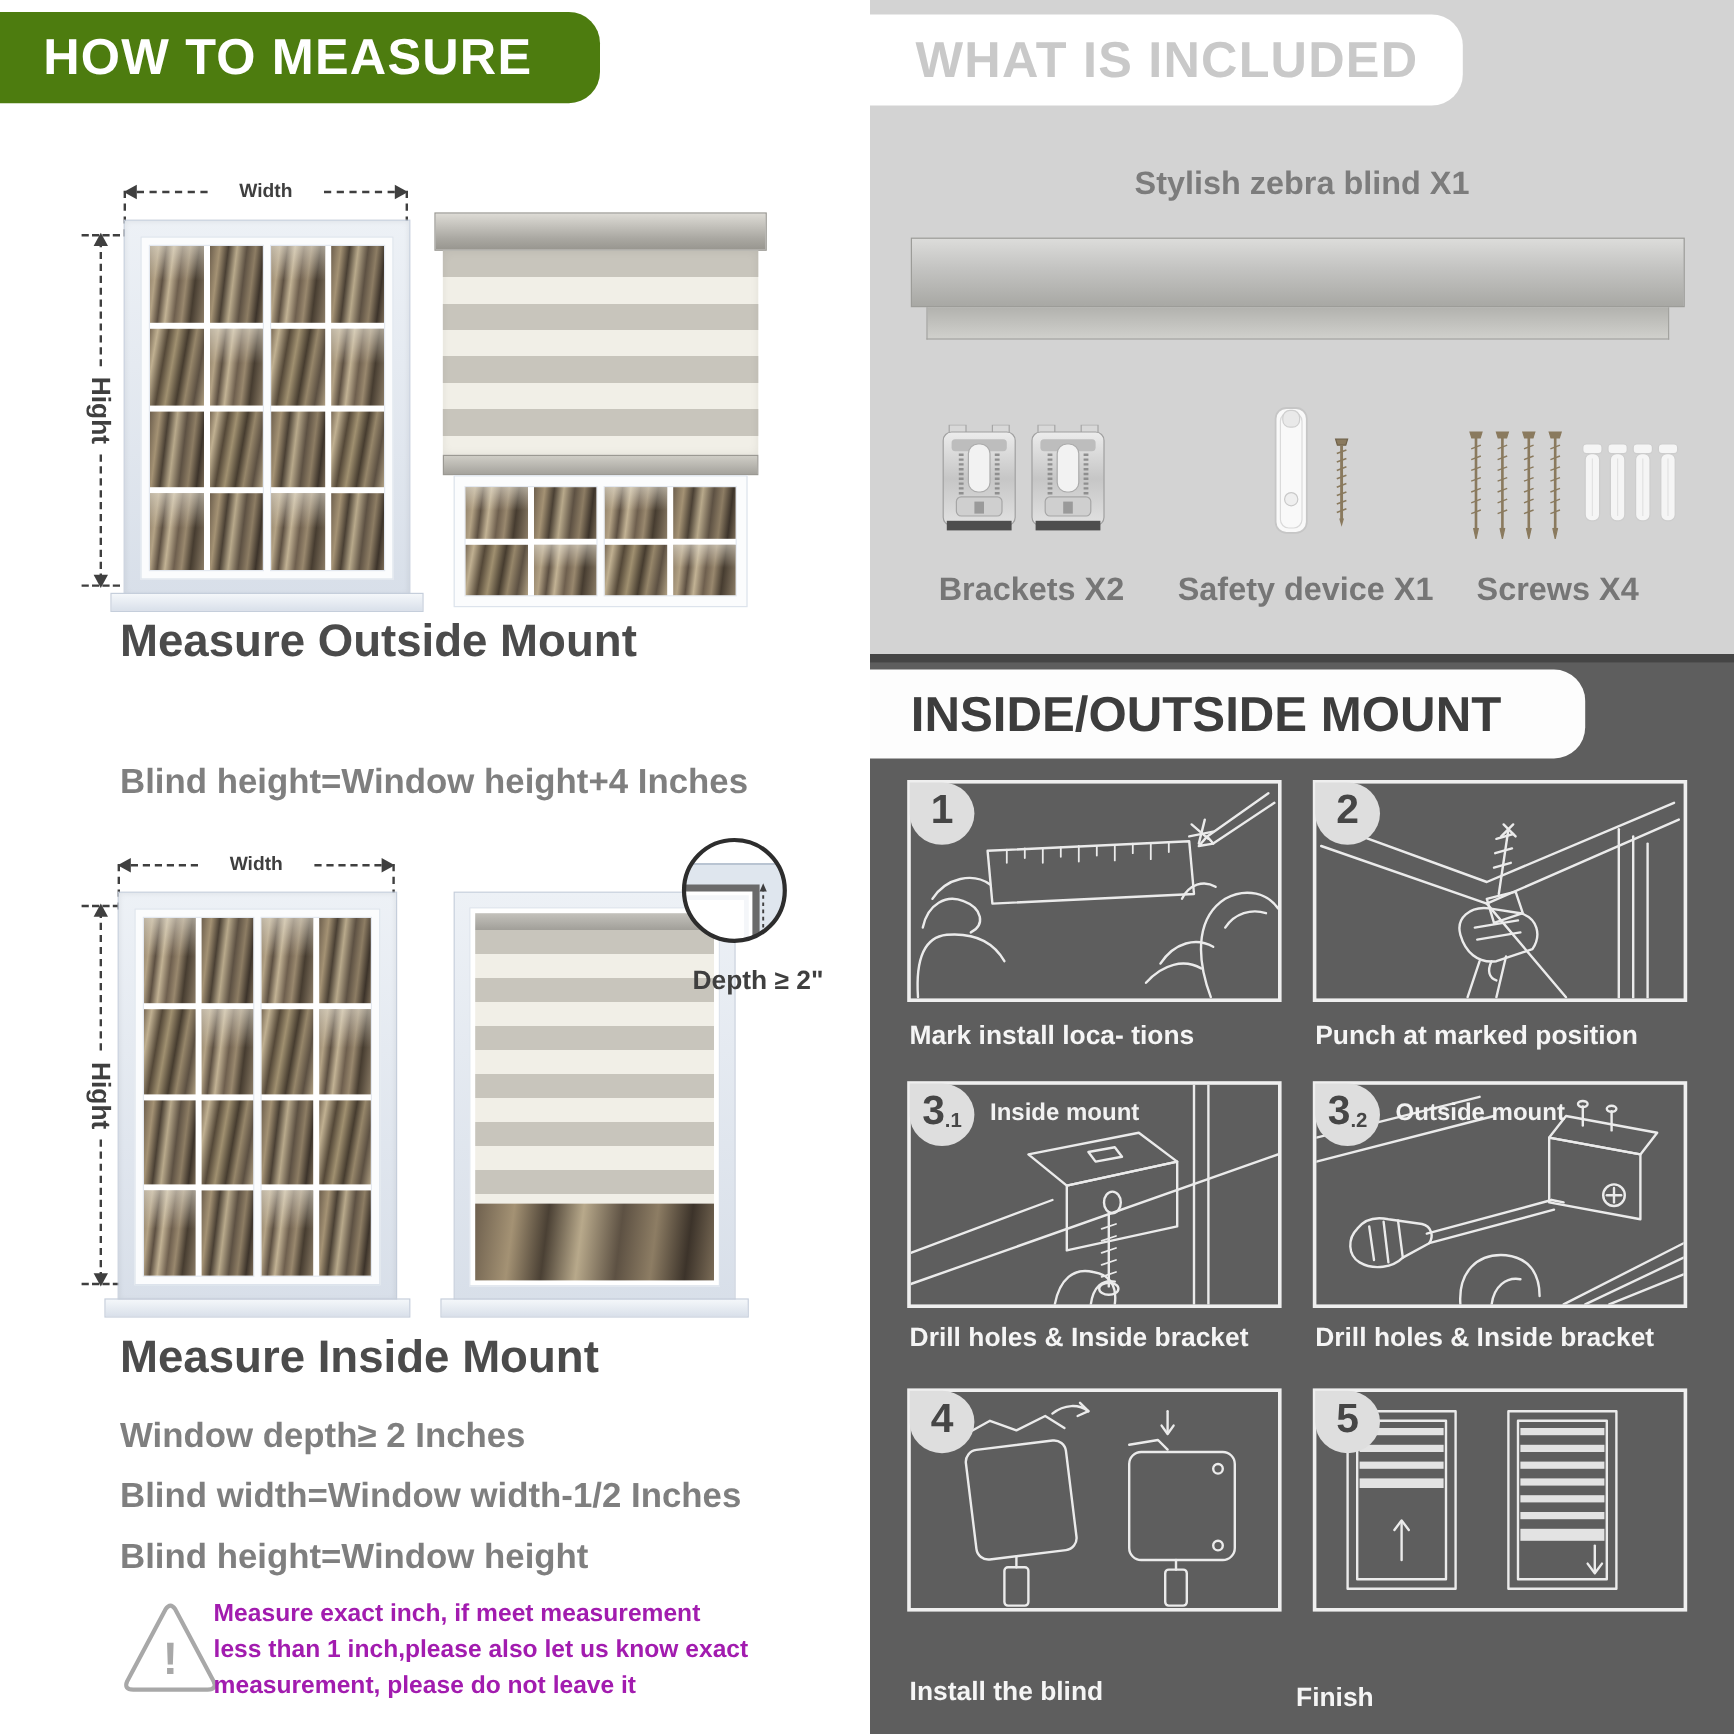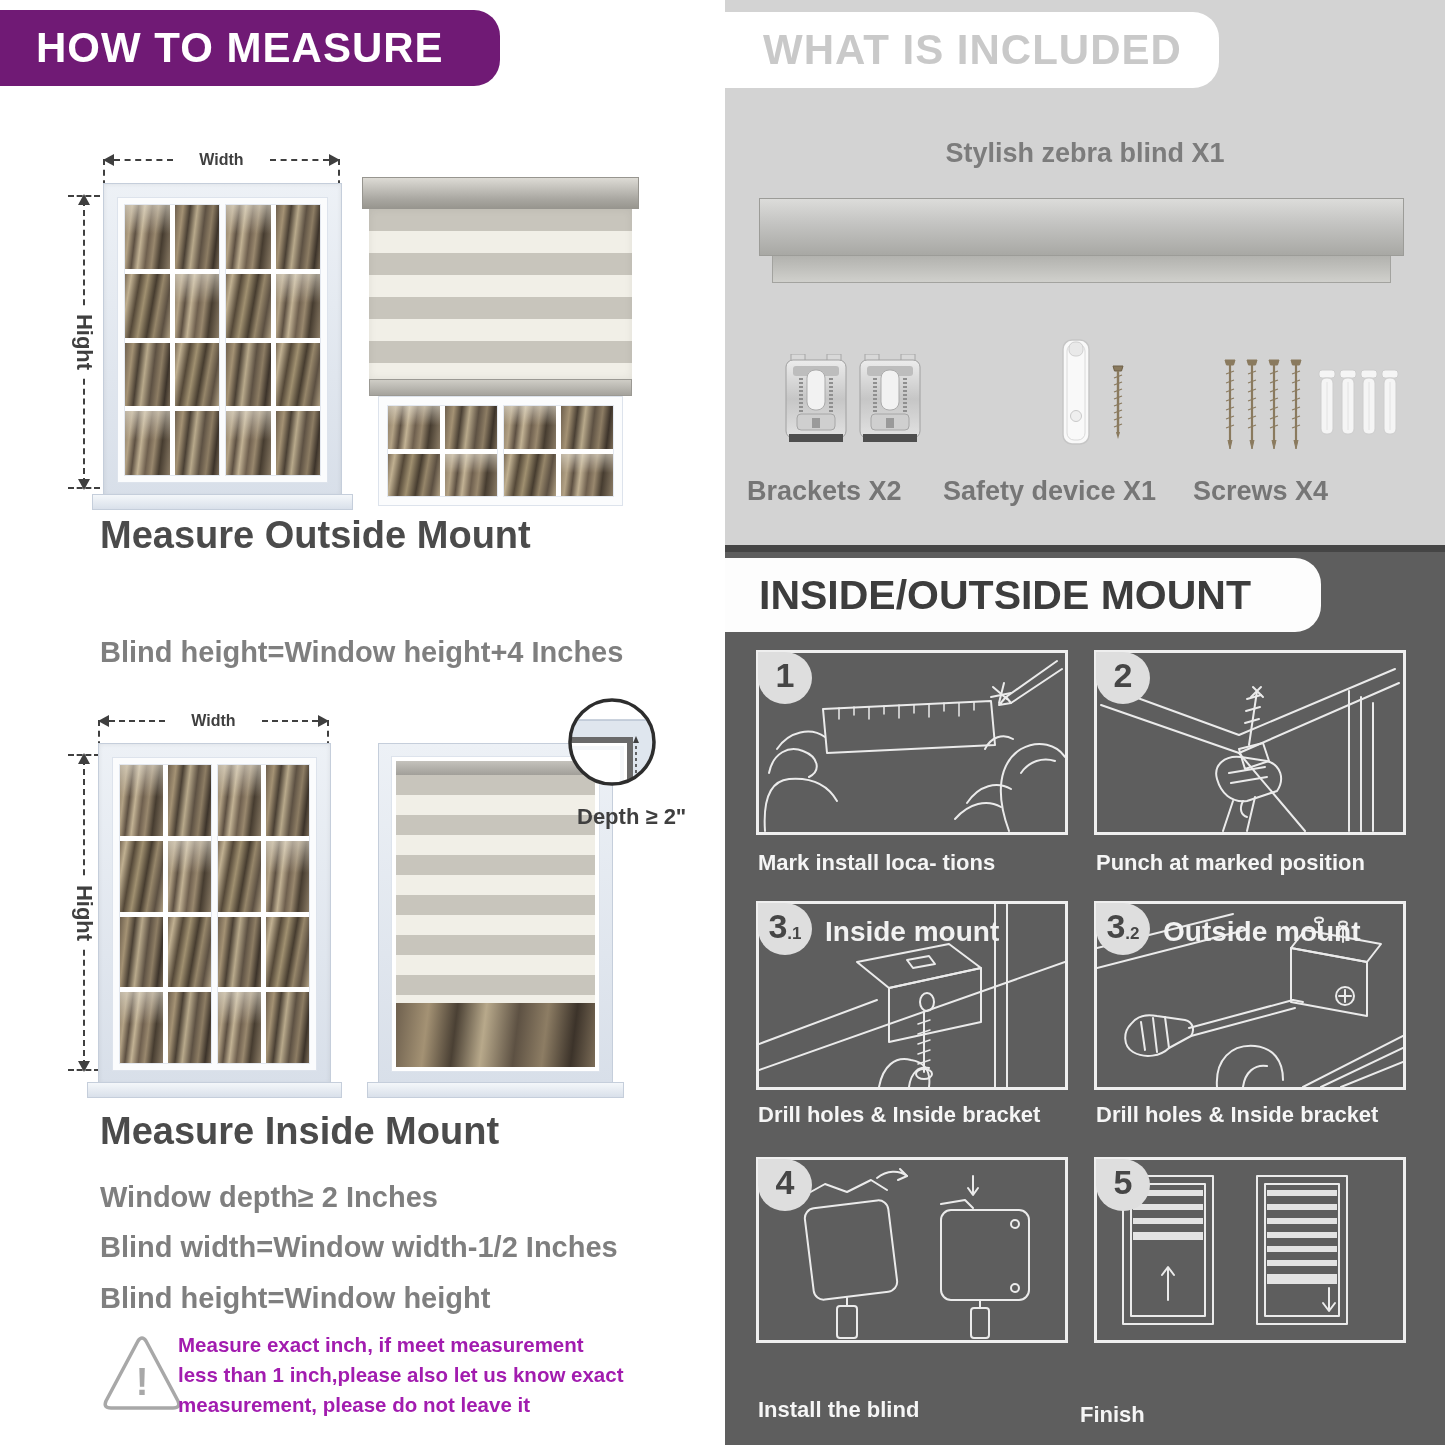--- a/index.html
+++ b/index.html
@@ -1,20 +1,20 @@
 <!DOCTYPE html>
 <html><head>
 <meta charset="utf-8">
 <style>
   html,body{margin:0;padding:0;background:#fff;}
   .canvas{position:relative;width:1445px;height:1445px;background:#ffffff;overflow:hidden;
           font-family:"Liberation Sans",sans-serif;}
 
   
-  .hdr-left{position:absolute;left:0;top:10px;width:464px;height:76px;background:#701a75;
+  .hdr-left{position:absolute;left:0;top:10px;width:464px;height:76px;background:#4d7c0f;
             border-radius:0 26px 26px 0;color:#ffffff;font-size:42px;font-weight:bold;
             line-height:76px;padding-left:36px;letter-spacing:1px;}
   .panel-included{position:absolute;left:725px;top:0;width:720px;height:545px;background:#d3d3d3;}
   .hdr-included{position:absolute;left:0;top:12px;width:456px;height:76px;background:#ffffff;
             border-radius:0 26px 26px 0;color:#c9c9c9;font-size:42px;font-weight:bold;
             line-height:76px;padding-left:38px;letter-spacing:1px;}
   .panel-mount{position:absolute;left:725px;top:545px;width:720px;height:900px;background:#5e5e5e;}
   .mount-divider{position:absolute;left:0;top:0;width:100%;height:7px;background:#454545;}
   .hdr-mount{position:absolute;left:0;top:13px;width:562px;height:74px;background:#fdfdfd;
             border-radius:0 26px 26px 0;color:#3d3d3d;font-size:41px;font-weight:bold;
@@ -77,30 +77,30 @@
   .blind2 .glass2{height:64px;background:linear-gradient(97deg,#6e604e 0%,#a49274 16%,#4a4034 30%,#b8a98b 44%,#5d5143 60%,#8d7d64 74%,#3c332a 88%,#7b6c57 100%);}
   .magnifier{position:absolute;left:566px;top:696px;}
   .depth-lbl{position:absolute;left:577px;top:804px;font-size:22px;font-weight:bold;color:#3f3f3f;white-space:nowrap;}
 
   
   .blind-label{position:absolute;left:0;top:138px;width:100%;text-align:center;
        font-size:27px;font-weight:bold;color:#7c7c7c;}
   .headrail{position:absolute;left:34px;top:198px;width:645px;}
   .hr-main{height:58px;background:linear-gradient(180deg,#dcdcda,#c3c3c1 45%,#a8a8a4);border:1px solid #9c9c98;box-sizing:border-box;}
   .hr-lip{margin:0 13px;height:27px;background:linear-gradient(180deg,#b2b2ae,#d0d0cc);border:1px solid #a3a39f;border-top:none;box-sizing:border-box;}
-  .item-caption{position:absolute;top:476px;font-size:27px;font-weight:bold;color:#767676;}
+  .item-caption{position:absolute;top:476px;text-align:center;font-size:27px;font-weight:bold;color:#767676;}
 
   
   .step{position:absolute;width:312px;border:3px solid #efefef;box-sizing:border-box;background:#5e5e5e;}
   .badge{position:absolute;left:-1px;top:-1px;width:54px;height:52px;background:#dedede;
        border-radius:0 50% 50% 50%;color:#464646;font-weight:bold;
        display:flex;align-items:center;justify-content:center;}
   .badge .main{font-size:34px;line-height:1;margin-top:-6px;}
   .badge .sub{font-size:17px;line-height:1;margin-top:8px;}
-  .step-title{position:absolute;left:66px;top:12px;color:#f2f2f2;font-size:28px;font-weight:bold;white-space:nowrap;}
+  .step-title{position:absolute;left:66px;top:12px;color:#f2f2f2;font-size:20px;font-weight:bold;white-space:nowrap;}
   .caption{position:absolute;color:#f5f5f5;font-size:22px;font-weight:bold;white-space:nowrap;}
   .art{position:absolute;left:0;top:0;width:100%;height:100%;}
 </style>
 </head>
 <body>
 
 <div class="canvas">
 
   <div class="hdr-left">HOW TO MEASURE</div>
 

